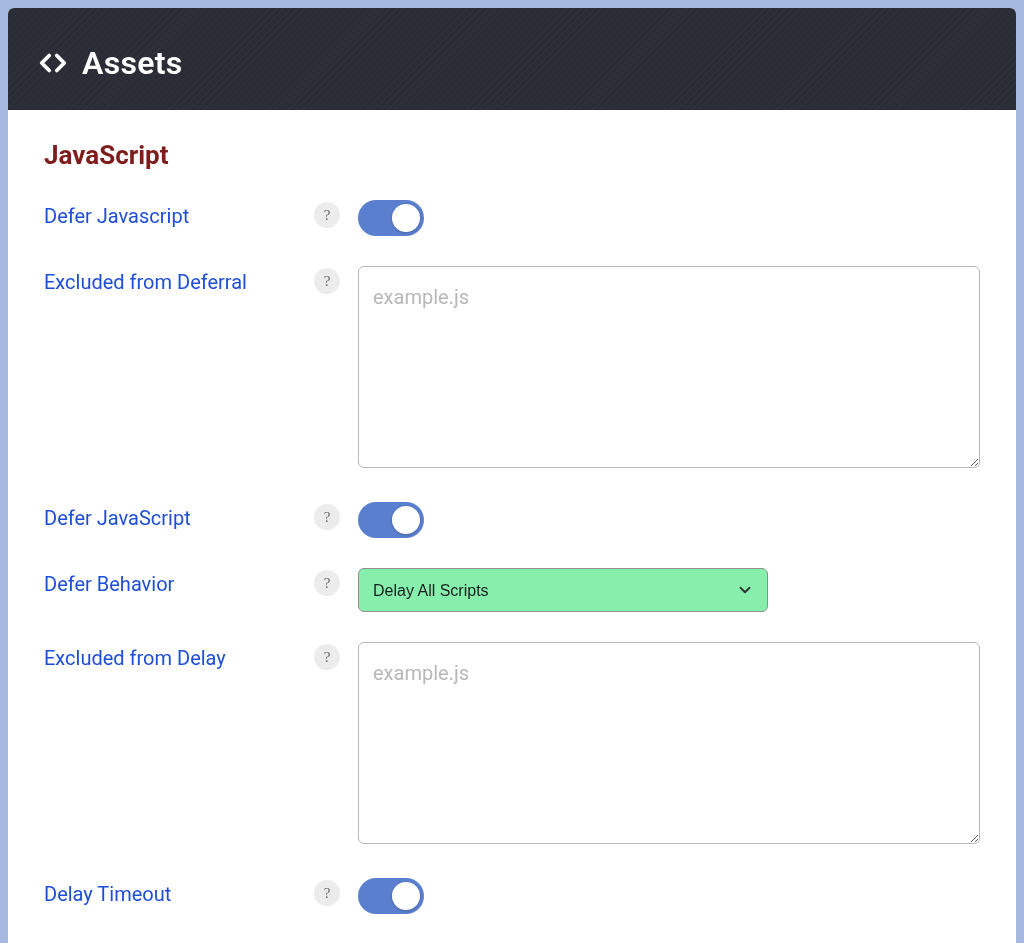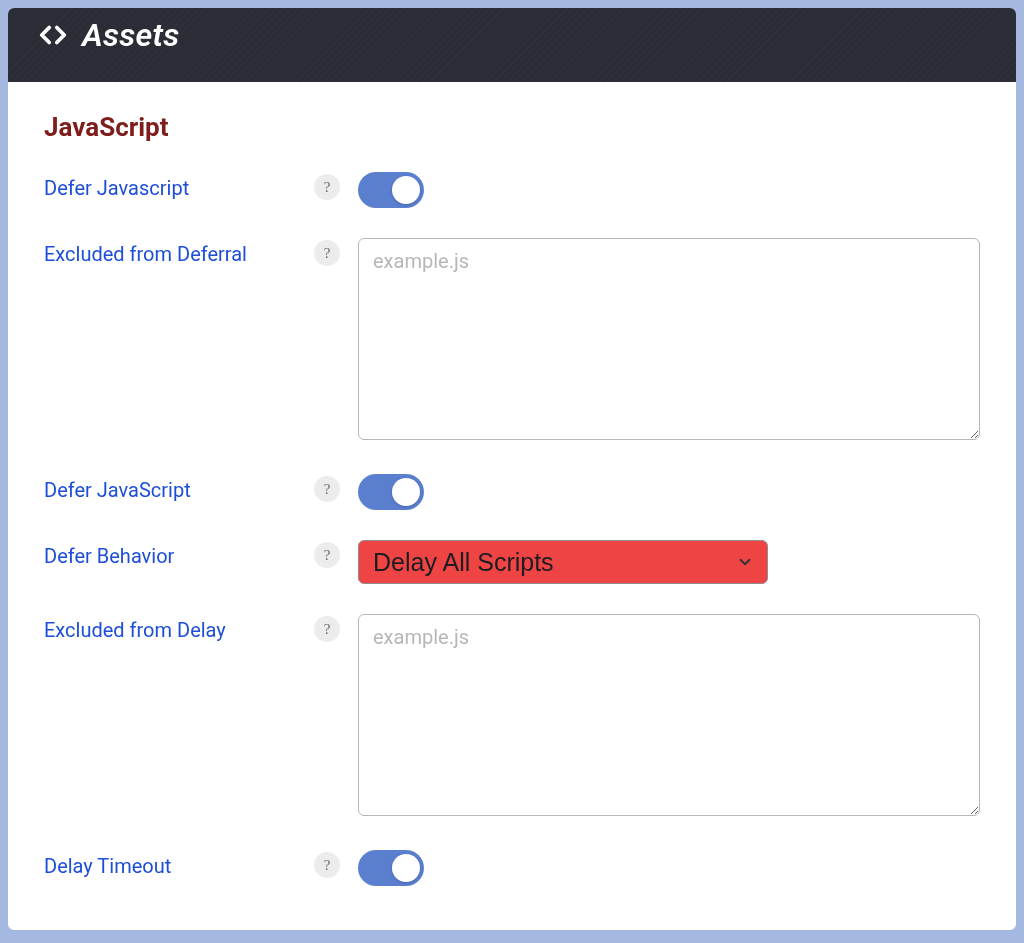--- a/index.html
+++ b/index.html
@@ -25,22 +25,21 @@
   }
   .panel-header {
     background: #2a2d36;
     background-image: repeating-linear-gradient(135deg,
       rgba(255,255,255,0.02) 0 1px,
       transparent 1px 5px);
     color: #ffffff;
     display: flex;
     align-items: center;
     gap: 14px;
-    padding: 8px 30px 28px;
-    font-style: italic;
+    padding: 36px 30px 28px;
   }
   .panel-header .icon {
     display: inline-flex;
     align-items: center;
     justify-content: center;
   }
   .panel-header .icon svg {
     width: 30px;
     height: 30px;
   }
@@ -122,43 +121,43 @@
     border-radius: 50%;
     box-shadow: 0 1px 3px rgba(0,0,0,0.2);
     transition: .2s;
   }
   
   textarea.big-input {
     width: 100%;
     height: 202px;
     border: 1px solid #b7b7b7;
     border-radius: 6px;
-    padding: 10px 14px;
+    padding: 18px 14px;
     font-size: 20px;
     color: #4c1d95;
     font-family: inherit;
     resize: both;
   }
   textarea.big-input::placeholder {
     color: #b7b7b7;
   }
   
   .select-wrap {
     position: relative;
     width: 410px;
   }
   select.big-select {
     width: 100%;
     height: 44px;
     border: 1px solid #8f8f8f;
     border-radius: 6px;
     padding: 0 44px 0 14px;
-    font-size: 25px;
+    font-size: 16px;
     color: #1c1d22;
-    background: #ef4444;
+    background: #86efac;
     appearance: none;
     -webkit-appearance: none;
     cursor: pointer;
   }
   .select-wrap .chev {
     position: absolute;
     right: 14px;
     top: 50%;
     transform: translateY(-50%);
     pointer-events: none;

